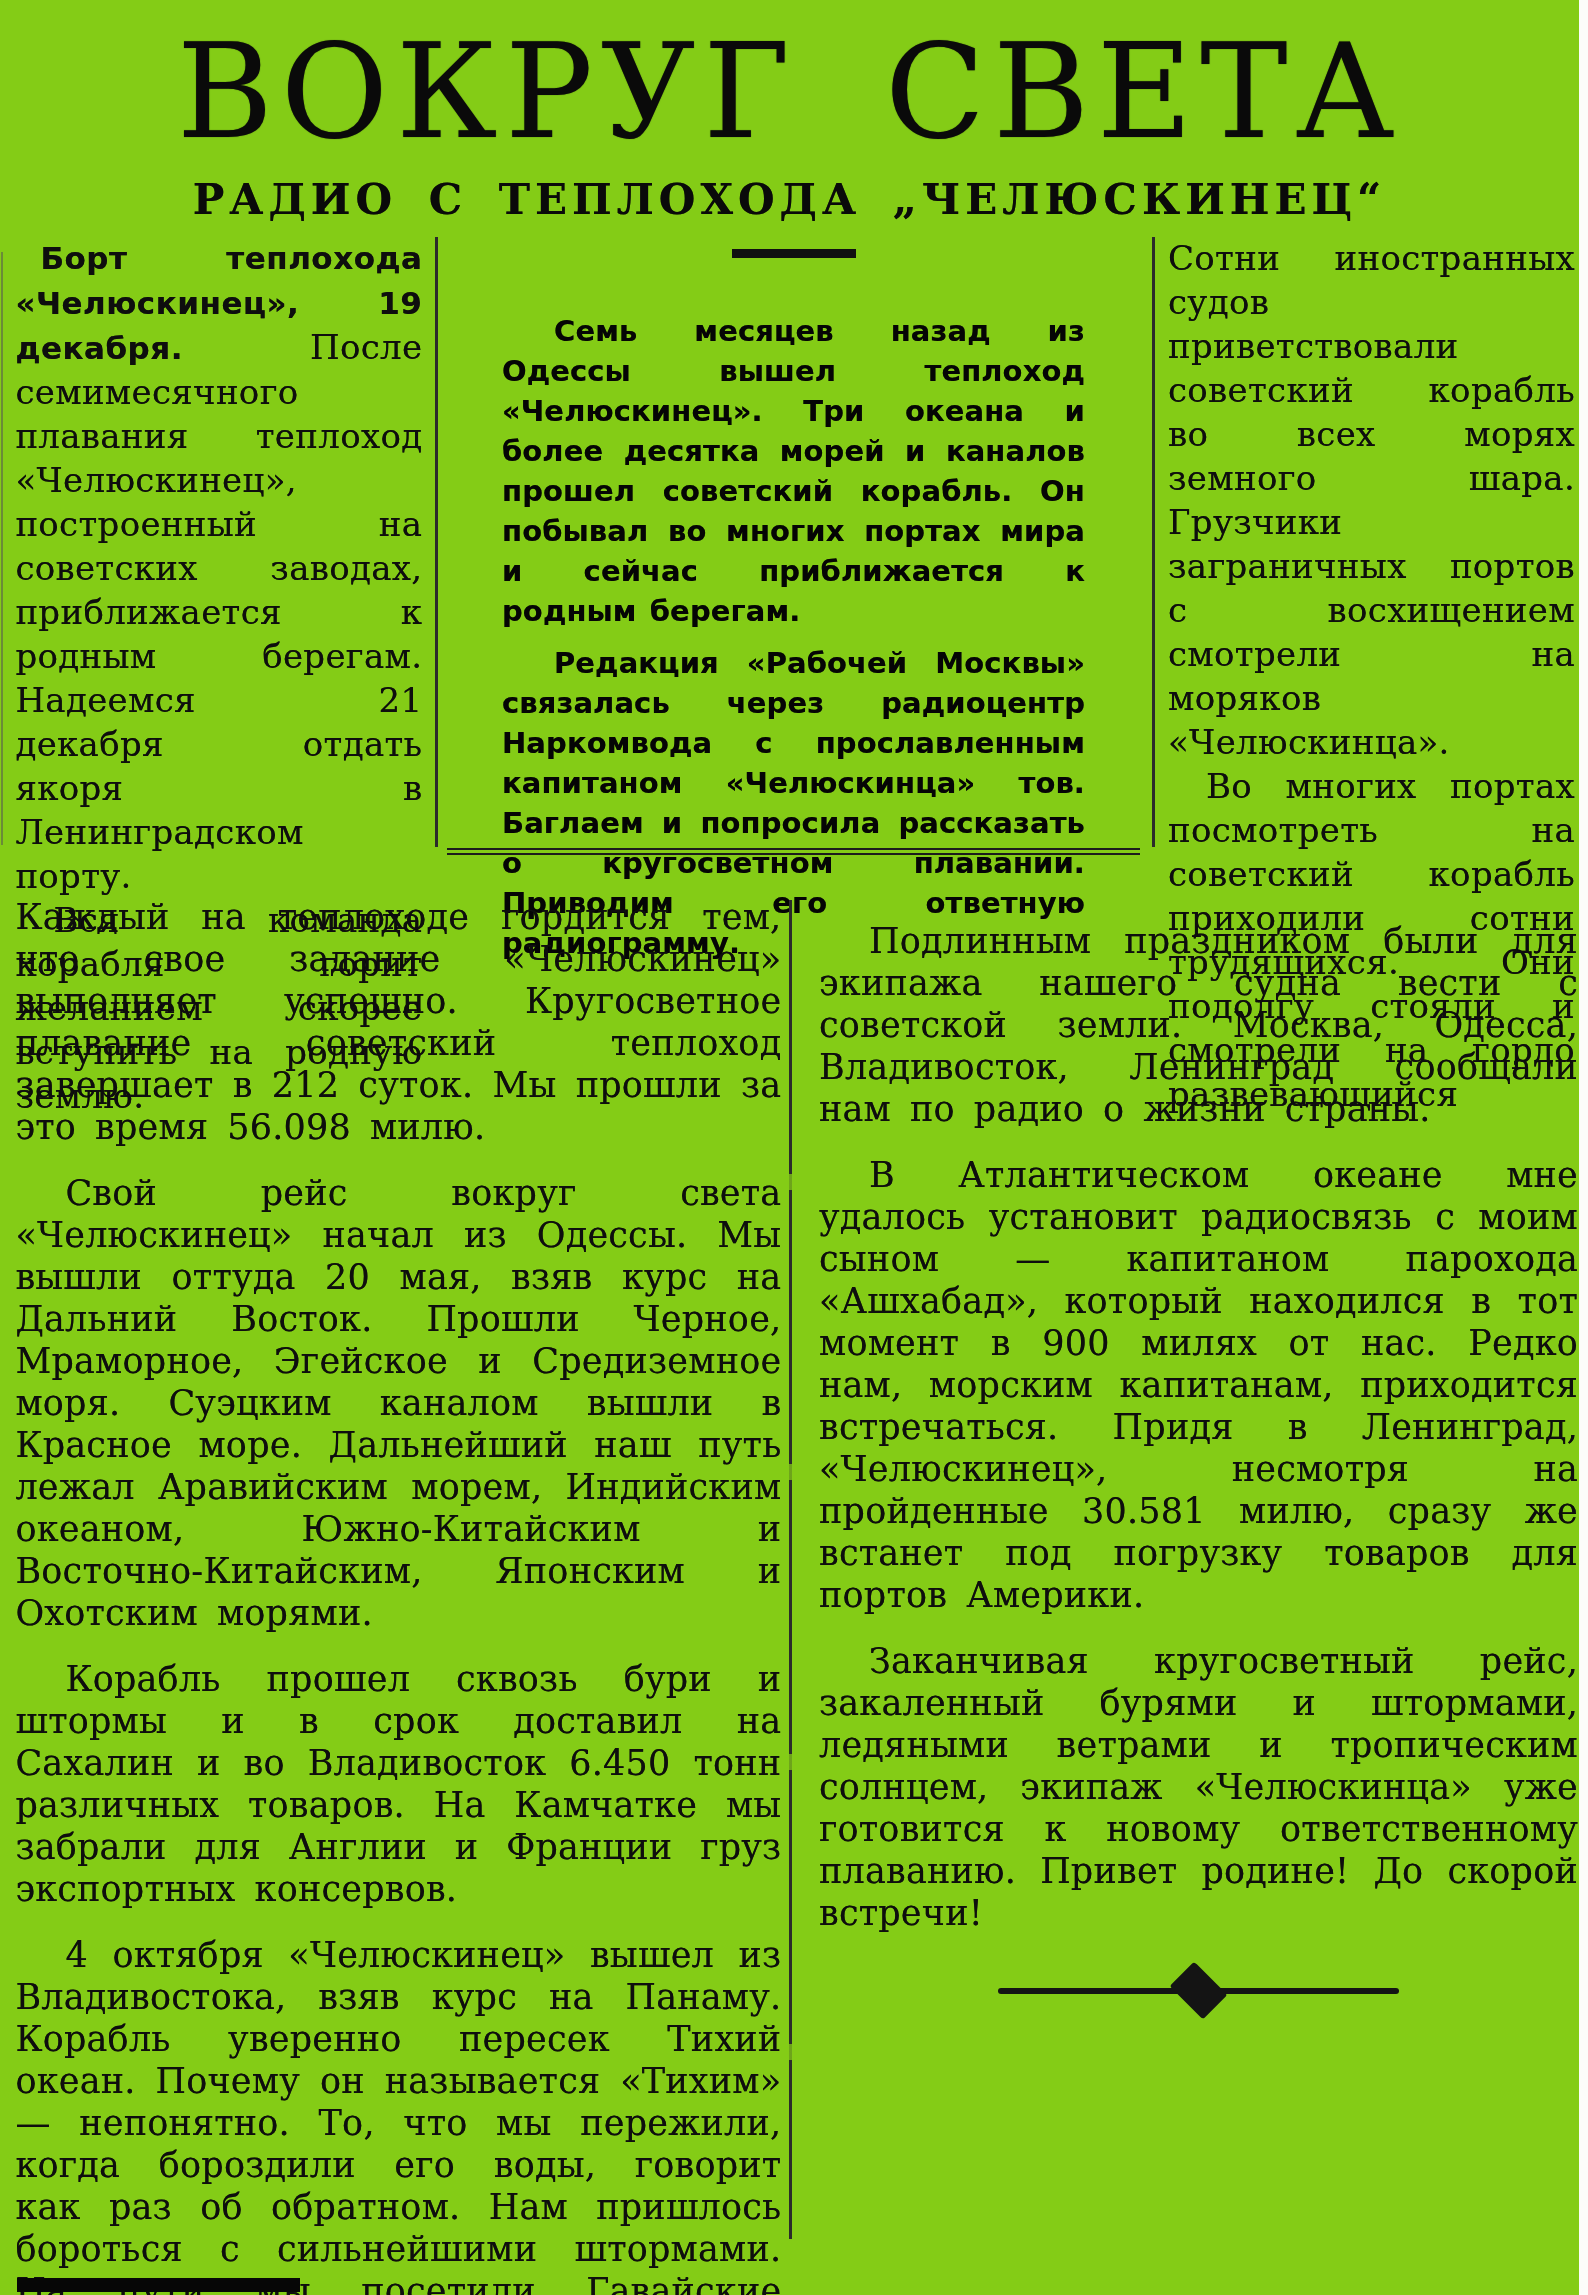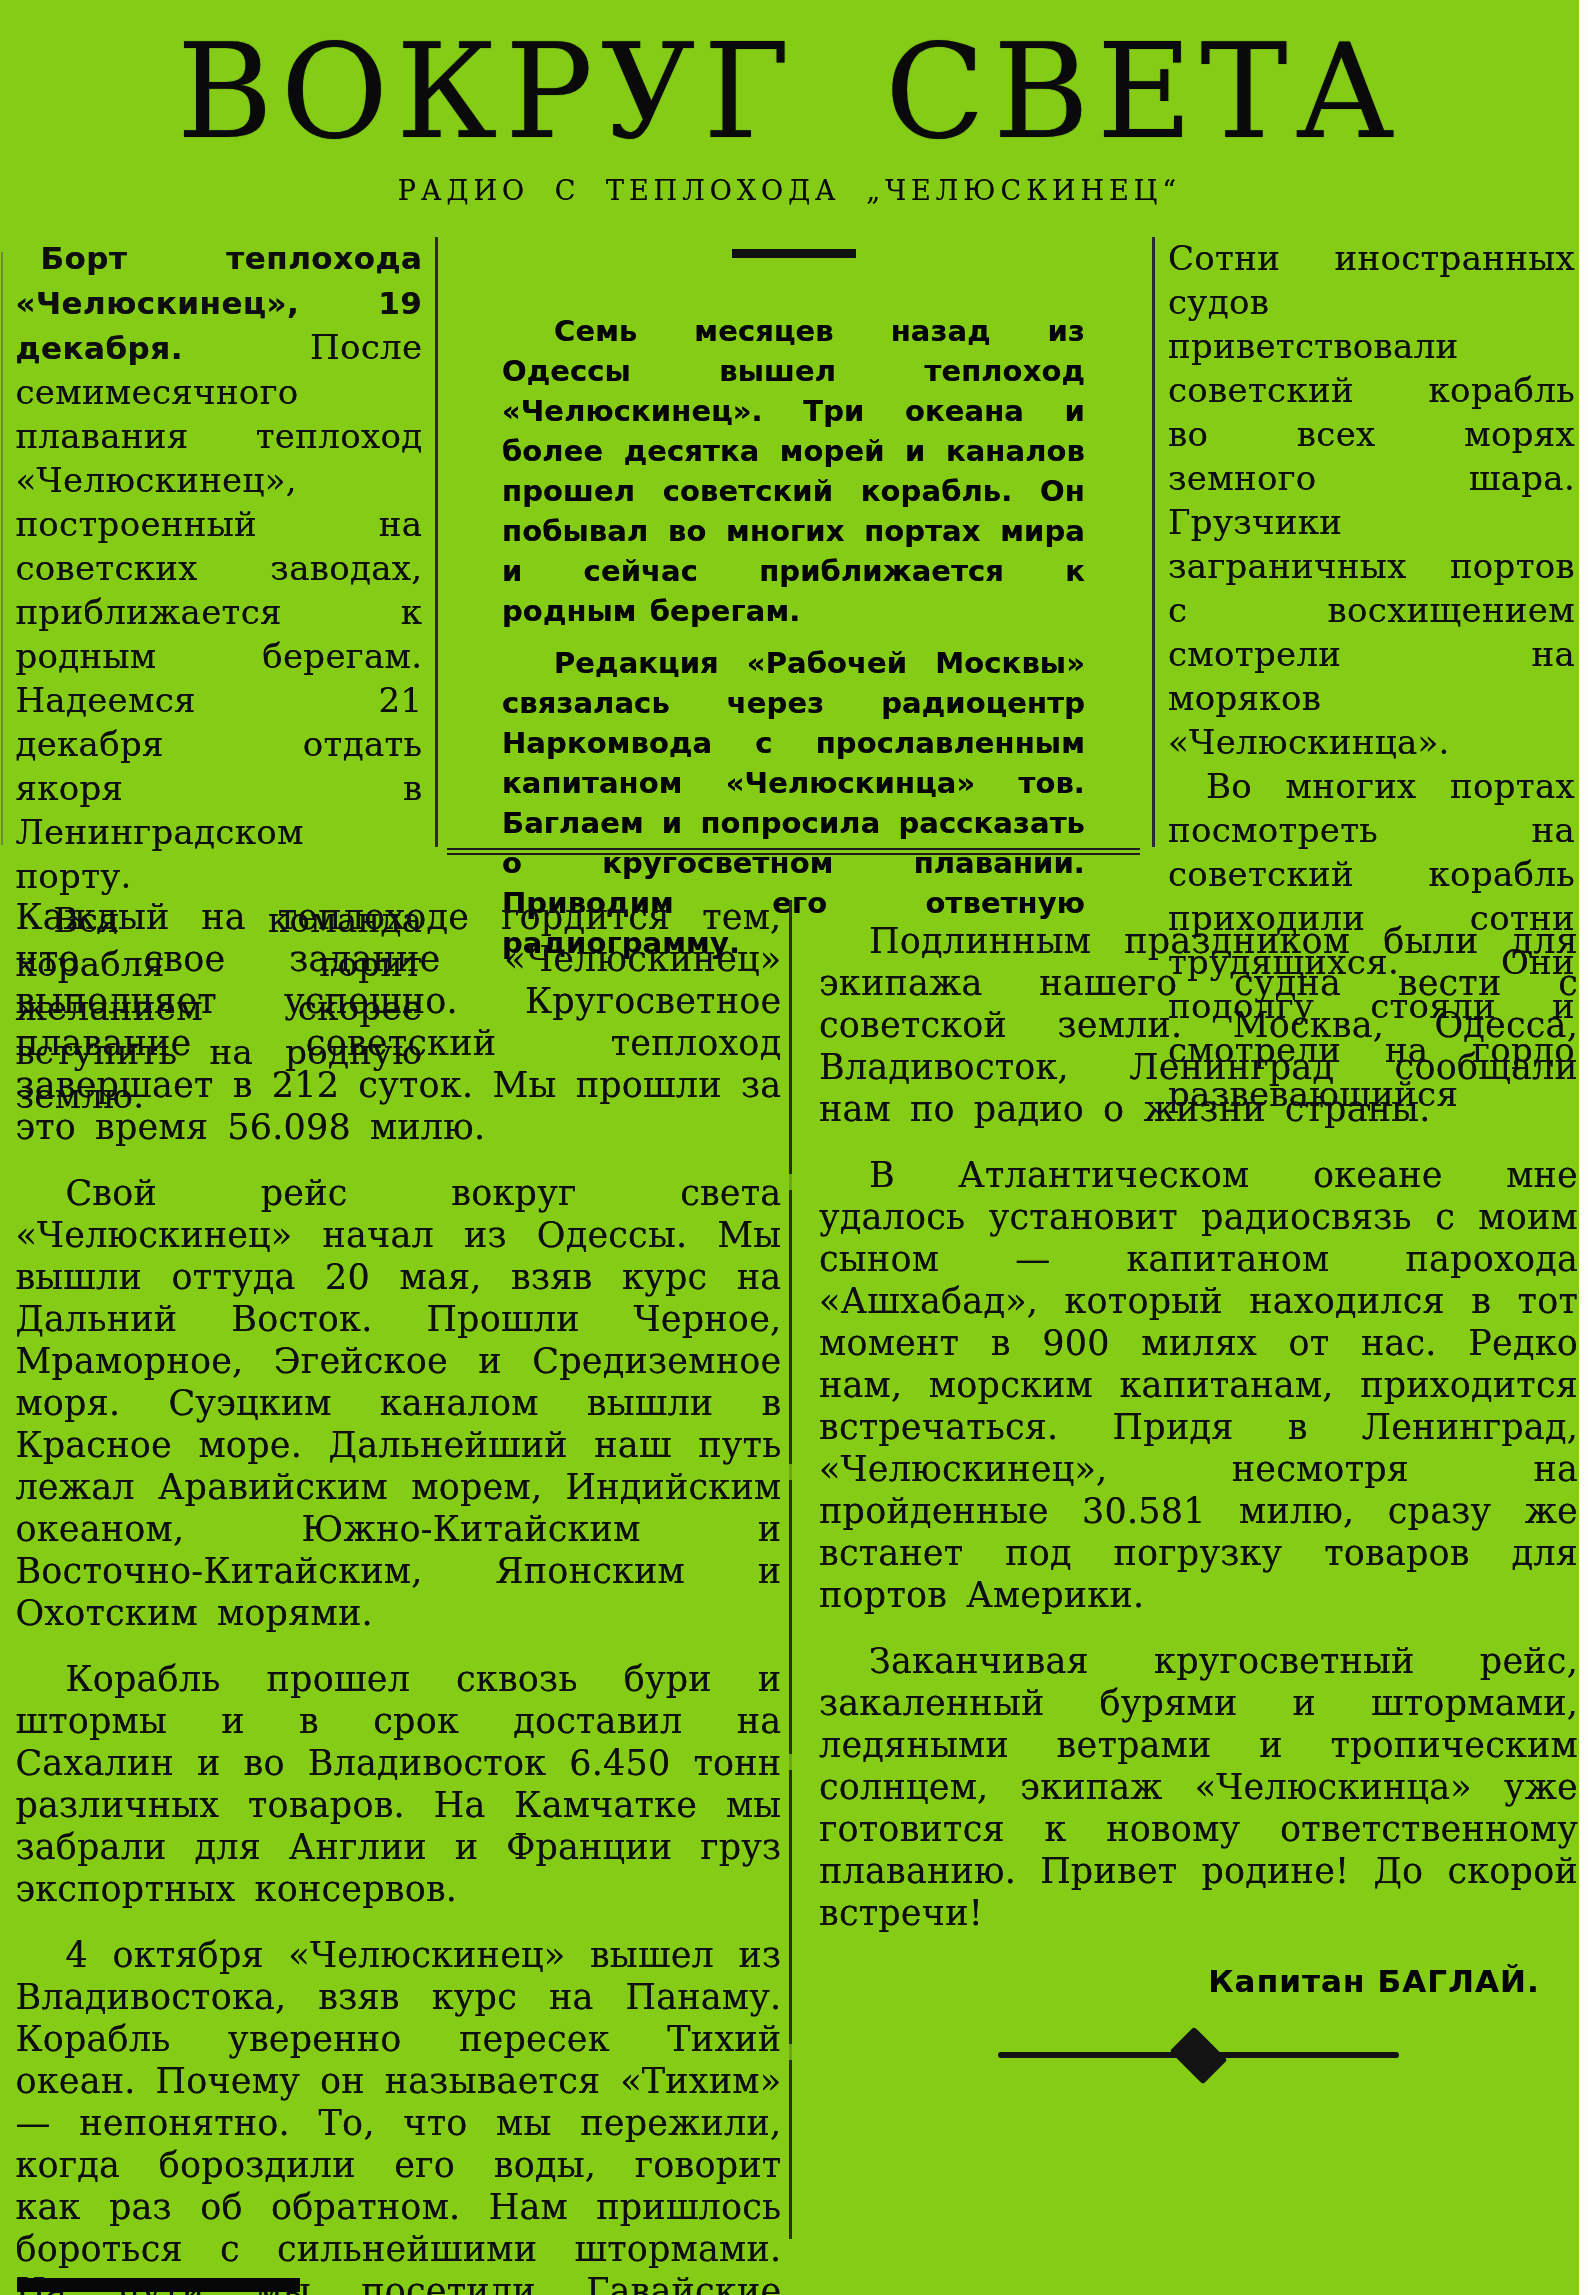--- a/index.html
+++ b/index.html
@@ -31,22 +31,22 @@
     letter-spacing: 7.7px;
     word-spacing: 38px;
     color: #0a0a0a;
     text-shadow: 0 0 1.1px rgba(0,0,0,.55);
   }
   .subtitle {
     position: absolute;
     top: 175px; left: 0;
     width: 100%;
     text-align: center;
-    font-weight: 400;
-    font-size: 27px;
+    font-weight: 700;
+    font-size: 42px;
     letter-spacing: 5px;
     word-spacing: 12px;
     color: #0a0a0a;
     text-shadow: 0 0 0.5px rgba(0,0,0,.6);
   }
   
   .body-p {
     font-size: 34px;
     line-height: 44px;
     margin: 0;
@@ -235,21 +235,20 @@
     <p class="main-p gap para-indent">Корабль прошел сквозь бури и штормы и в срок доставил на Сахалин и во Владивосток 6.450 тонн различных товаров. На Камчатке мы забрали для Англии и Франции груз экспортных консервов.</p>
     <p class="main-p gap para-indent">4 октября «Челюскинец» вышел из Владивостока, взяв курс на Панаму. Корабль уверенно пересек Тихий океан. Почему он называется «Тихим» — непонятно. То, что мы пережили, когда бороздили его воды, говорит как раз об обратном. Нам пришлось бороться с сильнейшими штормами. На пути мы посетили Гавайские острова, порт Гонолулу. Из Тихого океана прошли Панамским каналом в Караибское море и затем в Атлантический океан. Грузы для Англии и Франции доставлены в полной сохранности.</p>
   </section>
 
   <div class="vrule vrule-center"></div>
 
   <section class="main-right">
     <p class="main-p gap para-indent">Подлинным праздником были для экипажа нашего судна вести с советской земли. Москва, Одесса, Владивосток, Ленинград сообщали нам по радио о жизни страны.</p>
     <p class="main-p gap para-indent">В Атлантическом океане мне удалось установит радиосвязь с моим сыном — капитаном парохода «Ашхабад», который находился в тот момент в 900 милях от нас. Редко нам, морским капитанам, приходится встречаться. Придя в Ленинград, «Челюскинец», несмотря на пройденные 30.581 милю, сразу же встанет под погрузку товаров для портов Америки.</p>
     <p class="main-p gap para-indent">Заканчивая кругосветный рейс, закаленный бурями и штормами, ледяными ветрами и тропическим солнцем, экипаж «Челюскинца» уже готовится к новому ответственному плаванию. Привет родине! До скорой встречи!</p>
-    <div class="signature">Капитан БАГЛАЙ.</div>
     <div class="end-divider">
       <span class="bar"></span>
       <span class="diamond"></span>
       <span class="bar"></span>
     </div>
   </section>
 
   <div class="bottom-bar"></div>
 
 </div>

